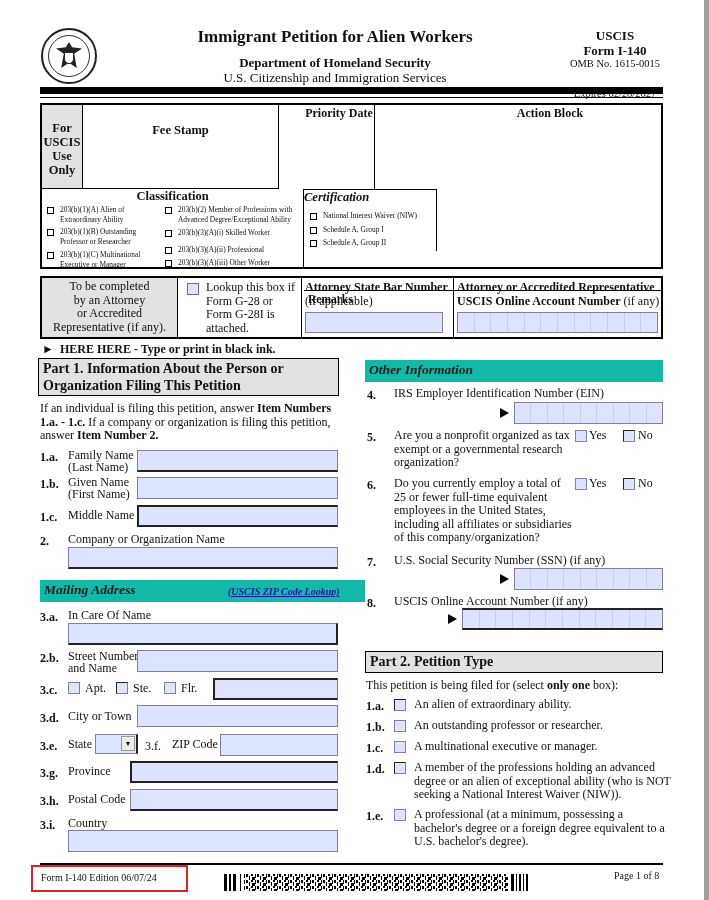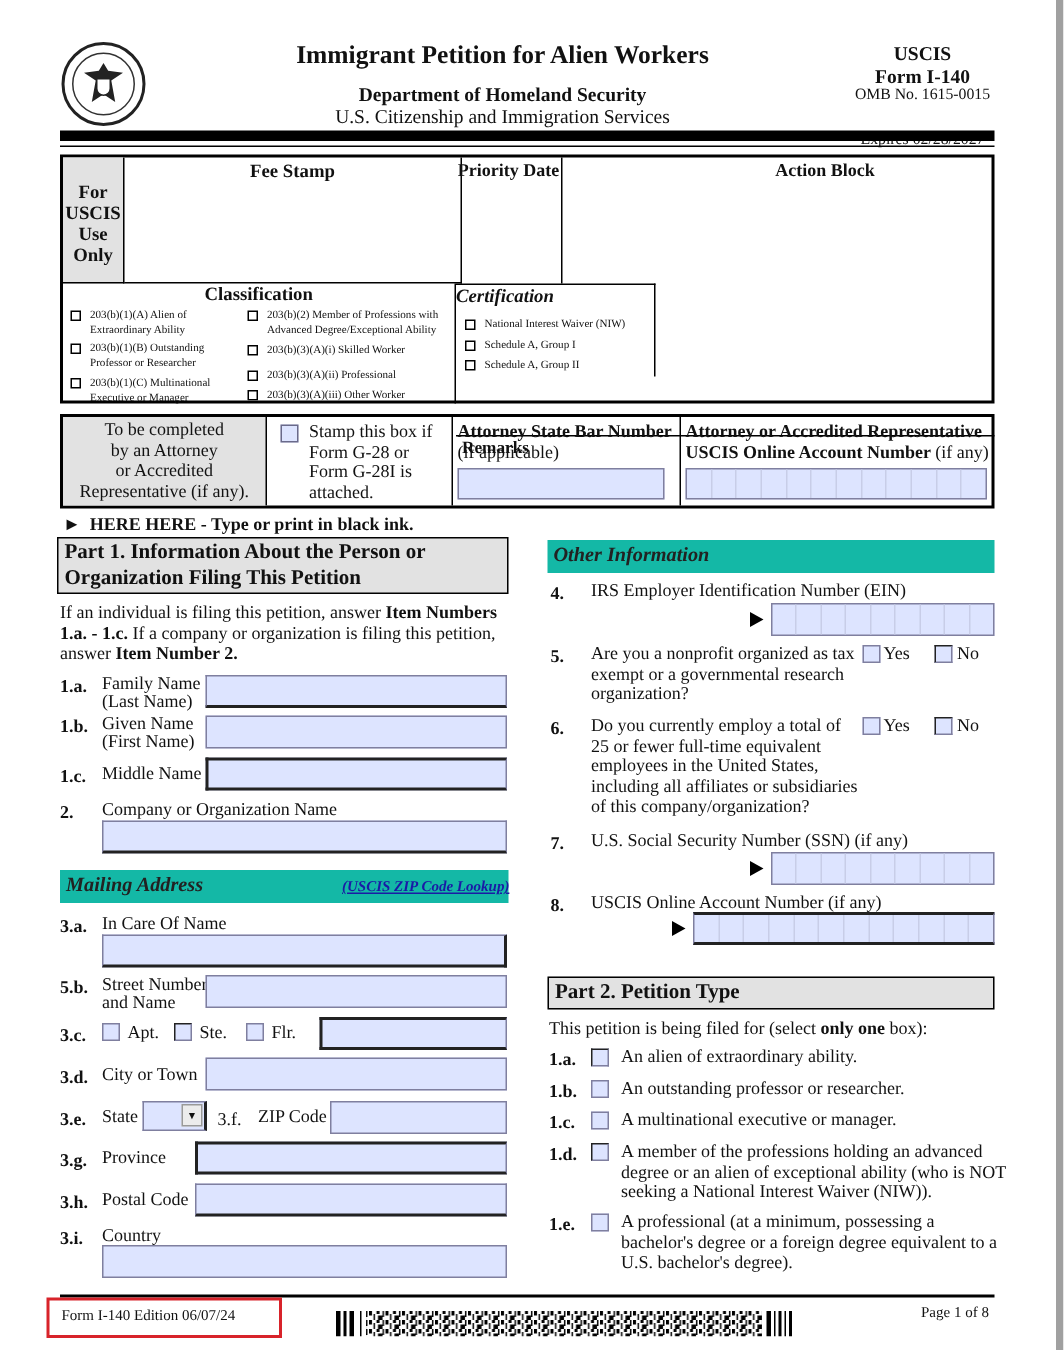--- a/index.html
+++ b/index.html
@@ -20,21 +20,21 @@
   .formno { left: 570px; top: 43px; width: 90px; text-align: center; font-size: 13px; font-weight: bold; }
   .omb { left: 562px; top: 58px; width: 106px; text-align: center; font-size: 10.5px; }
   .expires { left: 562px; top: 88px; width: 106px; text-align: center; font-size: 10.5px; }
   .thickbar { left: 40px; top: 87px; width: 623px; height: 7px; background: #000; }
   .thinbar { left: 40px; top: 97px; width: 623px; height: 1px; background: #000; }
 
   
   .block { left: 40px; top: 103px; width: 623px; height: 166px; border: 2px solid #000; }
   .cell { position: absolute; border-color: #000; border-style: solid; border-width: 0; }
   .fuo { left: 0; top: 0; width: 41px; height: 84px; background: #e2e2e2; border-right-width: 1px; border-bottom-width: 1px; font-size: 12.5px; font-weight: bold; text-align: center; line-height: 14px; padding-top: 16px; }
-  .feestamp { left: 41px; top: 0; width: 225px; height: 84px; border-right-width: 1px; border-bottom-width: 1px; font-size: 12.5px; font-weight: bold; text-align: center; padding-top: 2px; }
+  .feestamp { left: 41px; top: 0; width: 196px; height: 84px; border-right-width: 1px; border-bottom-width: 1px; font-size: 12.5px; font-weight: bold; text-align: center; padding-top: 18px; }
   .prio { left: 262px; top: 0; width: 71px; height: 84px; border-right-width: 1px; font-size: 12px; font-weight: bold; text-align: center; padding-top: 1px; }
   .consul { left: 333px; top: 0; width: 62px; height: 84px; border-right-width: 1px; font-size: 12px; font-weight: bold; text-align: center; padding-top: 1px; }
   .action { left: 395px; top: 0; width: 226px; height: 146px; font-size: 12px; font-weight: bold; text-align: center; padding-top: 1px; border-left-width: 0; }
   .classif { left: 0; top: 84px; width: 262px; height: 80px; border-right-width: 1px; }
   .classif .hd { text-align: center; font-size: 12.5px; font-weight: bold; margin-top: 0; }
   .cert { left: 262px; top: 84px; width: 133px; height: 62px; border-right-width: 1px; border-top-width: 1px; }
   .cert .hd { text-align: left; font-size: 12.5px; font-weight: bold; font-style: italic; }
   .remarks { left: 262px; top: 146px; width: 359px; height: 18px; border-top-width: 1px; font-size: 11.5px; font-weight: bold; padding-left: 4px; padding-top: 2px; margin-top: 39px; }
   .ci { position: absolute; font-size: 7.4px; line-height: 9.5px; }
   .ci .cb { position: absolute; left: 0; top: 2px; width: 7px; height: 7px; border: 1px solid #000; background: #fff; }
@@ -161,21 +161,21 @@
 <div class="abs attrow">
   <div class="cell att1">
     <div>To be completed</div>
     <div>by an Attorney</div>
     <div>or Accredited</div>
     <div>Representative (if any).</div>
   </div>
   <div class="cell att2">
     <span class="cb"></span>
     <div class="tx">
-      <div>Stamp this box if</div>
+      <div>Lookup this box if</div>
       <div>Form G-28 or</div>
       <div>Form G-28I is</div>
       <div>attached.</div>
     </div>
   </div>
   <div class="cell att3">
     <div style="font-weight:bold">Attorney State Bar Number</div>
     <div>(if applicable)</div>
     <div class="field light" style="left:3px;top:34px;width:138px;height:21px;"></div>
   </div>
@@ -226,28 +226,28 @@
 <div class="field light" style="left:137px;top:477px;width:201px;height:22px;"></div>
 
 <div class="num" style="left:40px;top:510px;">1.c.</div>
 <div class="txt" style="left:68px;top:509px;">Middle Name</div>
 <div class="field" style="left:137px;top:505px;width:201px;height:22px;border-top:2px solid #222;border-left:2px solid #222;"></div>
 
 <div class="num" style="left:40px;top:534px;">2.</div>
 <div class="txt" style="left:68px;top:533px;">Company or Organization Name</div>
 <div class="field" style="left:68px;top:547px;width:270px;height:22px;"></div>
 
-<div class="subhdr" style="left:40px;top:580px;width:299px;height:22px;"><span>Mailing Address</span></div>
+<div class="subhdr" style="left:40px;top:580px;width:325px;height:22px;"><span>Mailing Address</span></div>
 <div class="link" style="left:228px;top:586px;">(USCIS ZIP Code Lookup)</div>
 
 <div class="num" style="left:40px;top:610px;">3.a.</div>
 <div class="txt" style="left:68px;top:609px;">In Care Of Name</div>
 <div class="field" style="left:68px;top:623px;width:270px;height:22px;border-right:2px solid #222;"></div>
 
-<div class="num" style="left:40px;top:651px;">5.b.</div>
+<div class="num" style="left:40px;top:651px;">2.b.</div>
 <div class="lbl" style="left:68px;top:651px;">
     <div>Street Number</div>
     <div>and Name</div>
   </div>
 <div class="field light" style="left:137px;top:650px;width:201px;height:22px;"></div>
 
 <div class="num" style="left:40px;top:683px;">3.c.</div>
 <div class="smcb" style="left:68px;top:682px;"></div>
 <div class="txt" style="left:85px;top:682px;">Apt.</div>
 <div class="smcb dk" style="left:116px;top:682px;"></div>

